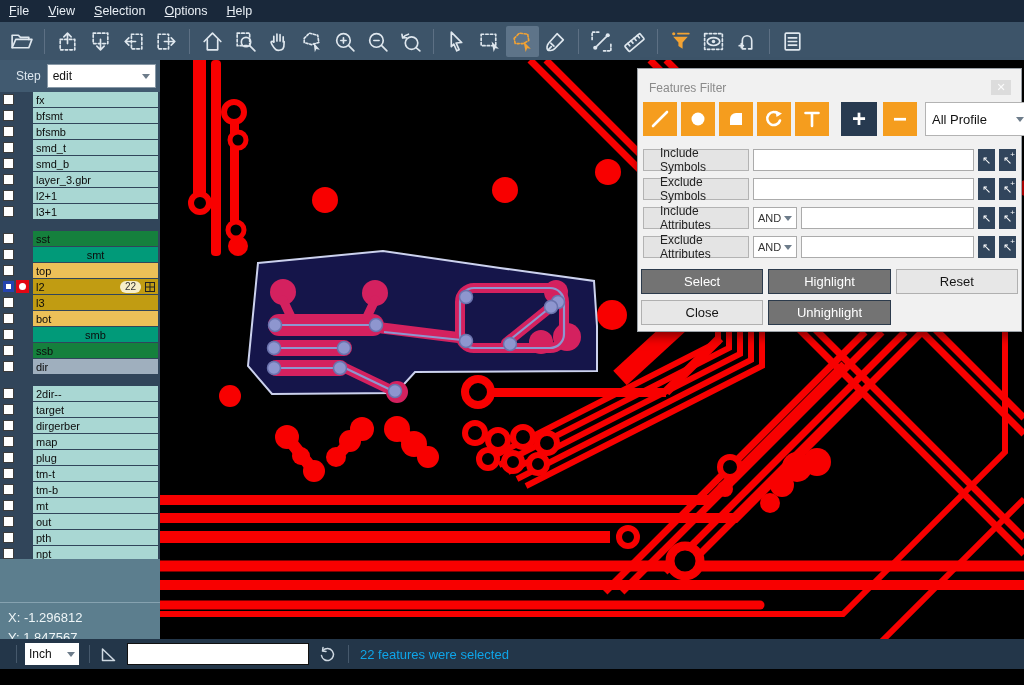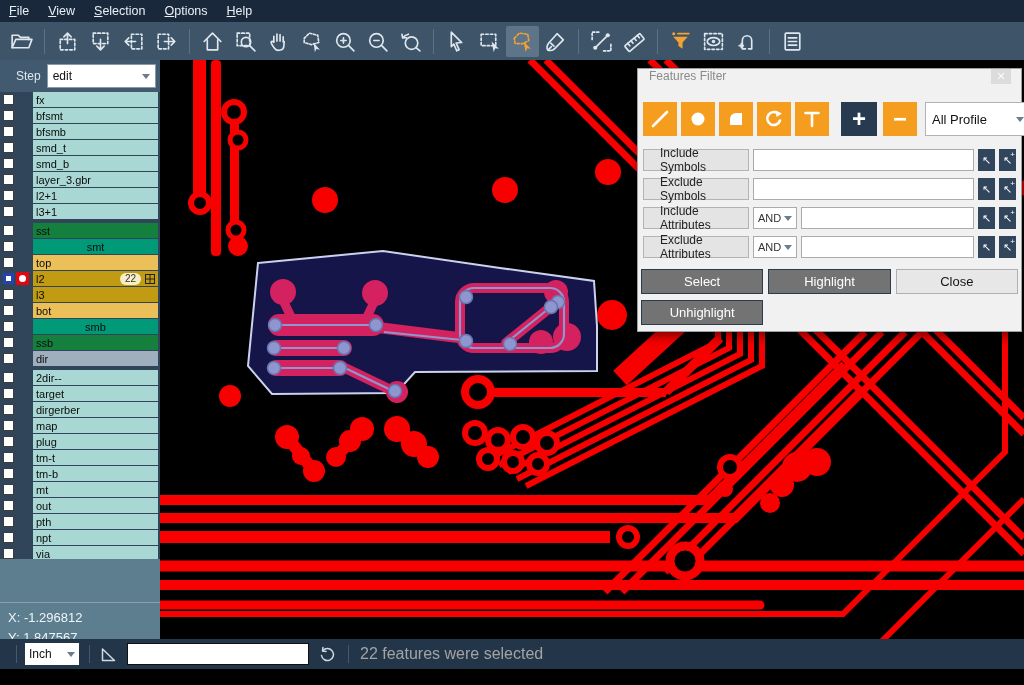--- a/index.html
+++ b/index.html
@@ -22,21 +22,21 @@
   .ic .orgf{fill:#f2a233;stroke:none;}
   
   #sidebar{position:absolute;left:0;top:60px;width:160px;bottom:30px;background:#31455a;}
   #step-row{height:32px;background:#415a70;display:flex;align-items:center;padding:0 4px;gap:6px;}
   #step-label{color:#dde7ef;font-size:12px;margin-left:12px;}
   #step-select{flex:1;height:22px;background:#fff;border:1px solid #8899a7;display:flex;
                align-items:center;justify-content:space-between;padding:0 5px;font-size:12px;color:#111;}
   .chev{width:0;height:0;border-left:4px solid transparent;border-right:4px solid transparent;
         border-top:5px solid #6d7c8a;flex:none;}
   #layer-list{position:absolute;top:32px;left:0;right:0;bottom:96px;overflow:hidden;}
-  .lgroup{margin-bottom:4px;}
+  .lgroup{margin-bottom:12px;}
   .lrow{height:15px;margin-bottom:1px;position:relative;display:flex;align-items:center;}
   .cb{box-sizing:border-box;width:11px;height:11px;background:#fff;border:1.5px solid #3c3c3c;margin-left:3px;flex:none;}
   .cb.checked{border:3px solid #2443b0;}
   .ind{width:13px;height:13px;margin-left:2px;flex:none;position:relative;}
   .ind.active{background:#e20613;}
   .ind.active::after{content:"";position:absolute;inset:3px;background:#fff;border-radius:50%;}
   .lab{position:absolute;left:33px;right:2px;top:0;bottom:0;display:flex;align-items:center;
        font-size:11px;color:#0c0c0c;padding:0 3px;box-sizing:border-box;}
   .c-teal{background:#a9d7d3;} .c-white{background:#15803d;} .c-green{background:#019a79;justify-content:center;}
   .c-amber{background:#ecc058;} .c-gold{background:#c19c12;} .c-gray{background:#9fafbe;}
@@ -46,21 +46,21 @@
   #coord-panel{position:absolute;left:0;right:0;bottom:0;height:96px;background:#5c7e8e;
                color:#eef5f7;font-size:13px;}
   #coord-sep{position:absolute;left:0;right:0;top:43px;height:1px;background:#86a2b0;}
   #coord-x{position:absolute;left:8px;top:51px;} #coord-y{position:absolute;left:8px;top:71px;}
   
   #canvas{position:absolute;left:160px;top:60px;width:864px;height:595px;}
   #canvas svg{display:block;width:100%;height:100%;}
   
   #dialog{position:absolute;left:637px;top:68px;width:385px;height:264px;background:#f1f1f1;
           border:1px solid #9aa0a6;box-sizing:border-box;box-shadow:3px 4px 10px rgba(0,0,0,.5);}
-  #dlg-title{height:26px;display:flex;align-items:flex-start;padding:0 10px 0 11px;color:#8a8a8a;font-size:12px;}
+  #dlg-title{height:26px;display:flex;align-items:flex-end;padding:0 10px 0 11px;color:#8a8a8a;font-size:12px;}
   #dlg-close{margin-left:auto;width:20px;height:15px;background:#dcdcdc;color:#fbfbfb;font-size:11px;
              display:flex;align-items:center;justify-content:center;}
   .ob{position:absolute;top:33px;width:34px;height:34px;background:#f59d1e;display:flex;
       align-items:center;justify-content:center;}
   .ob svg{width:24px;height:24px;display:block;}
   .ob svg *{stroke:#fff;stroke-width:2.6;fill:none;stroke-linecap:round;}
   .ob svg .f{fill:#fff;stroke:none;}
   #b-plus{left:203px;width:36px;background:#273a50;color:#fff;font-size:24px;font-weight:bold;}
   #b-minus{left:245px;color:#fff;font-size:24px;font-weight:bold;}
   #profile{position:absolute;left:287px;top:33px;width:92px;height:32px;background:#fff;
@@ -83,21 +83,21 @@
   .act.dark{background:#737373;color:#fff;border:1px solid #2c3b4c;}
   .act.light{background:#e7e7e7;color:#151515;border:1px solid #b0b0b0;}
   
   #statusbar{position:absolute;left:0;right:0;bottom:16px;height:30px;background:#233649;
              display:flex;align-items:center;color:#cfd9e2;}
   .ssep{width:1px;height:18px;background:#46596c;flex:none;}
   #unit-select{width:54px;height:22px;background:#fff;color:#111;font-size:12px;display:flex;
                align-items:center;justify-content:space-between;padding:0 4px;box-sizing:border-box;flex:none;}
   #cmd-input{width:182px;height:22px;background:#fff;border:1px solid #111;box-sizing:border-box;flex:none;
              font-family:"Liberation Sans",sans-serif;}
-  #status-msg{color:#a3a3a3;font-size:16px;white-space:nowrap;}
+  #status-msg{color:#0ea5e9;font-size:13px;white-space:nowrap;}
   .sic{flex:none;display:flex;}
   .sic svg *{stroke:#cfd9e2;stroke-width:1.5;fill:none;stroke-linecap:round;stroke-linejoin:round;}
 </style>
 </head>
 <body>
 
 <div id="app">
 
   <div id="menubar">
       <span class="menu-item"><u>F</u>ile</span>
@@ -710,20 +710,21 @@
             <span class="chev"></span>
           </div>
           <input class="rinput" style="">
           <div class="abtn">↖</div>
           <div class="abtn">↖<sup>+</sup></div>
         </div>
       </div>
     <div id="dlg-actions">
         <div class="act dark">Select</div>
         <div class="act dark">Highlight</div>
+        <div class="act light">Reset</div>
         <div class="act light">Close</div>
         <div class="act dark">Unhighlight</div>
       </div>
   </div>
 
   <div id="statusbar">
     <div class="ssep" style="margin-left:16px"></div>
     <div id="unit-select" style="margin-left:8px">
       <span>Inch</span>
       <span class="chev"></span>

